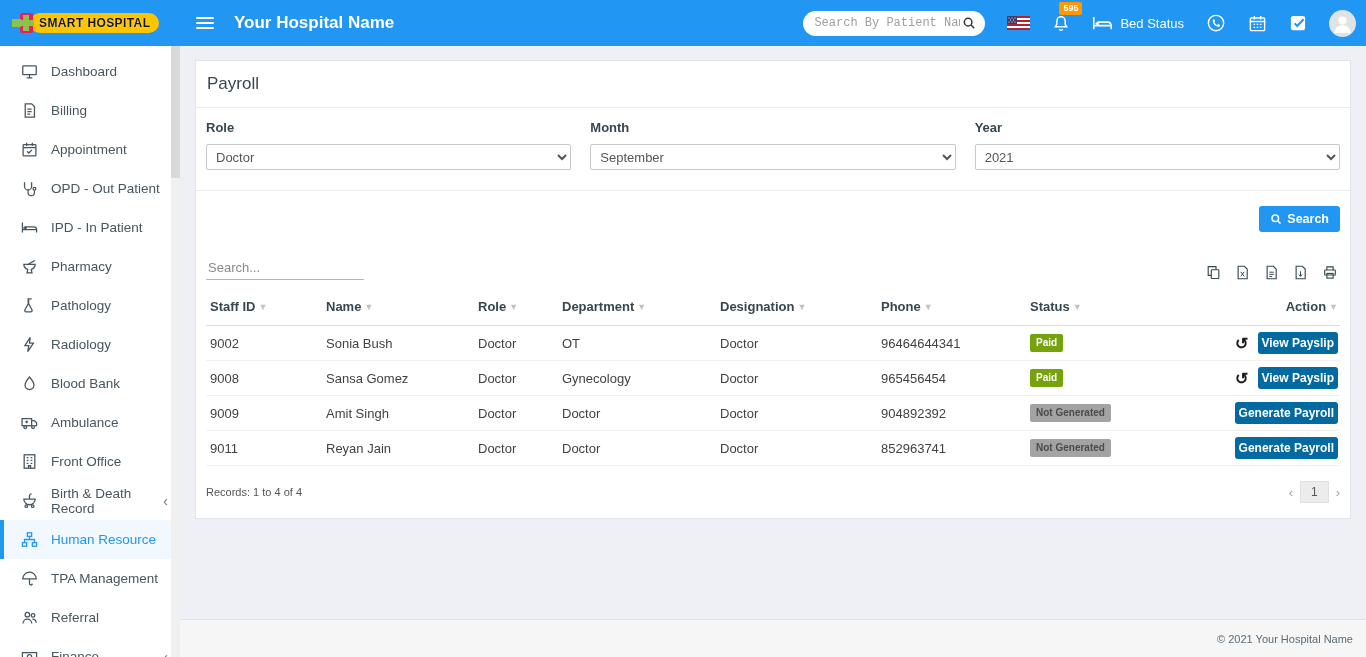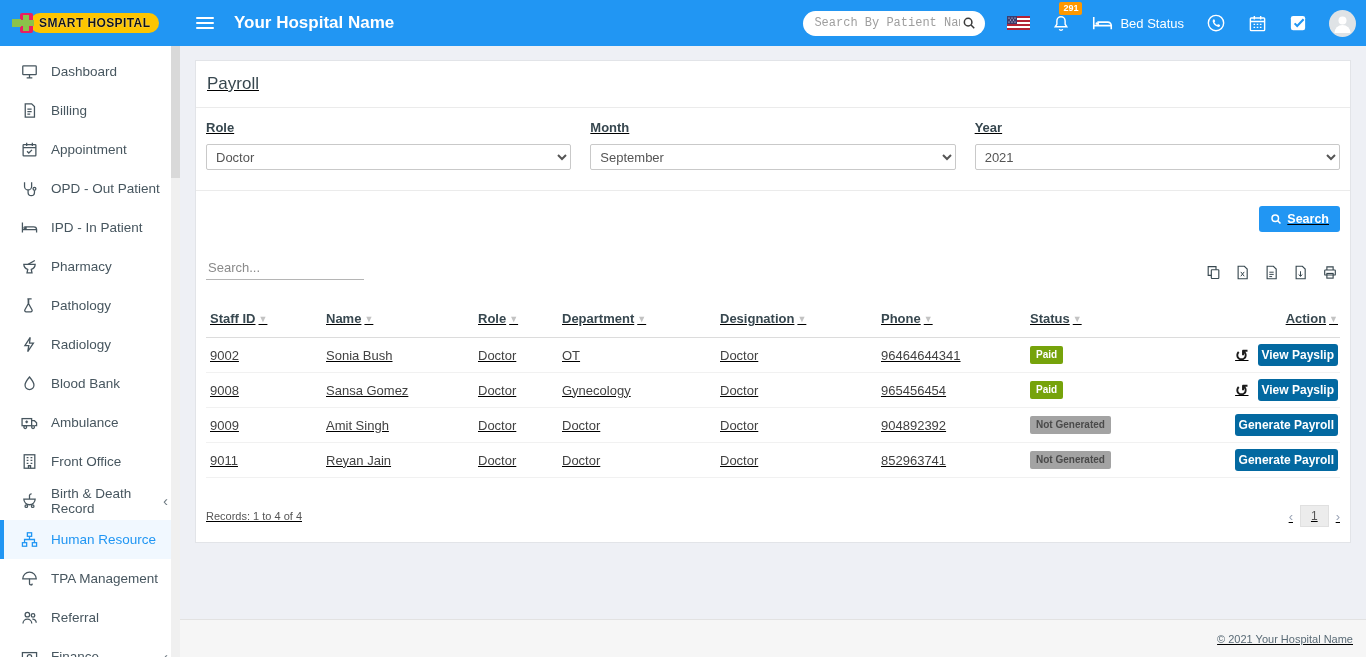--- a/index.html
+++ b/index.html
@@ -39,39 +39,39 @@
   .sidebar { width:180px; flex:0 0 180px; background:#fff; position:relative; padding-top:6px; overflow:hidden; }
   .side-scroll-track { position:absolute; right:0; top:0; bottom:0; width:9px; background:#f0f0f0; }
   .side-scroll-thumb { position:absolute; right:0; top:0; width:9px; height:132px; background:#d9d9d9; }
   .side-item { height:39px; display:flex; align-items:center; gap:13px; padding-left:17px; padding-right:12px;
     color:#47565f; font-size:13.5px; cursor:pointer; border-left:4px solid transparent; }
   .side-item .side-icon { display:flex; color:#47565f; }
   .side-item.active { background:#f1f8ff; color:#2196f3; border-left-color:#2196f3; }
   .side-item.active .side-icon { color:#2196f3; }
   .side-chevron { margin-left:auto; color:#6d7a82; font-size:15px; line-height:1; }
   
-  .content { flex:1; display:flex; flex-direction:column; background:#eef0f5; overflow:hidden;text-decoration:underline; }
+  .content { flex:1; display:flex; flex-direction:column; background:#eef0f5; overflow:hidden; }
   .panel { margin:14px 15px 0 15px; background:#fff; border:1px solid #e2e4e8; }
   .panel-title-row { padding:13px 11px; font-size:17px; color:#37474f; border-bottom:1px solid #ebebeb; }
   .filters { display:flex; gap:19px; padding:12px 10px 20px 10px; }
   .filter { flex:1; }
   .filter label { display:block; font-size:13px; font-weight:bold; color:#37474f; margin-bottom:9px; }
   .filter select { width:100%; height:26px; border:1px solid #c9c9c9; border-radius:2px; background:#fff;
     font-size:13px; color:#555; padding:0 5px; font-family:inherit; }
   .section-divider { border-top:1px solid #ebebeb; }
   .search-row { display:flex; justify-content:flex-end; padding:15px 10px 16px 10px; }
   .btn-search { background:#2196f3; color:#fff; border:none; border-radius:3px; font-size:12.5px; font-weight:bold;
     padding:6px 11px; display:flex; align-items:center; gap:5px; cursor:pointer; font-family:inherit; }
   .table-toolbar { display:flex; justify-content:space-between; align-items:flex-end; padding:8px 10px 2px 10px; }
   .tbl-search input { width:158px; border:none; border-bottom:1px solid #b5b5b5; font-size:13px; color:#555;
     padding:4px 2px; outline:none; font-family:inherit; }
   .tbl-search input::placeholder { color:#8a8a8a; }
   .export-icons { display:flex; gap:14px; align-items:center; color:#37474f; padding-right:2px; }
   .export-icons .exp { display:flex; cursor:pointer; }
-  table.grid { width:calc(100% - 20px); margin:16px 10px; border-collapse:collapse; font-size:13px; color:#424242; }
+  table.grid { width:calc(100% - 20px); margin:4px 10px; border-collapse:collapse; font-size:13px; color:#424242; }
   table.grid th { text-align:left; font-size:13px; font-weight:bold; color:#37474f;
     padding:13px 4px 11px 4px; border-bottom:1px solid #dcdcdc; white-space:nowrap; }
   table.grid th .caret { color:#c3c3c3; font-size:9px; margin-left:3px; vertical-align:1px; }
   table.grid td { padding:6px 4px; border-bottom:1px solid #f1f1f1; }
   table.grid th.col-action, table.grid td.col-action { text-align:right; padding-right:2px; }
   .badge { display:inline-block; font-size:10px; font-weight:bold; padding:3px 6px; border-radius:2px; line-height:1.2; }
   .badge.paid { background:#76a30b; color:#fff; }
   .badge.not-generated { background:#a3a3a3; color:#4a4a4a; }
   .revert-icon { font-size:16px; color:#1c1c1c; margin-right:9px; cursor:pointer; font-weight:bold; vertical-align:middle; }
   .btn-action { background:#0369a1; color:#fff; border:none; border-radius:3px; font-size:12px; font-weight:bold;
@@ -133,21 +133,21 @@
         <circle cx="3.5" cy="4" r=".6"></circle>
             <circle cx="6.5" cy="4" r=".6"></circle>
         <circle cx="2" cy="6" r=".6"></circle>
             <circle cx="5" cy="6" r=".6"></circle>
             <circle cx="8" cy="6" r=".6"></circle>
           </g>
       </svg>
     </span>
 
     <span class="bell-wrap">
-      <span class="notif-badge">291</span>
+      <span class="notif-badge">595</span>
       <svg width="18" height="19" viewBox="0 0 24 24" fill="none" stroke="#fff" stroke-width="1.9">
         <path d="M12 3a5.5 5.5 0 0 0-5.5 5.5V13l-2.2 3.4h15.4L17.5 13V8.5A5.5 5.5 0 0 0 12 3z"></path>
         <path d="M9.8 19.5a2.3 2.3 0 0 0 4.4 0"></path>
       </svg>
     </span>
 
     <span class="bed-status">
       <span style="display:flex;">
         <svg width="21" height="16" viewBox="0 0 24 18" fill="none" stroke="#fff" stroke-width="1.8">
           <path d="M2 2v14M2 12h20v4M7 12V8h11a4 4 0 0 1 4 4"></path>

